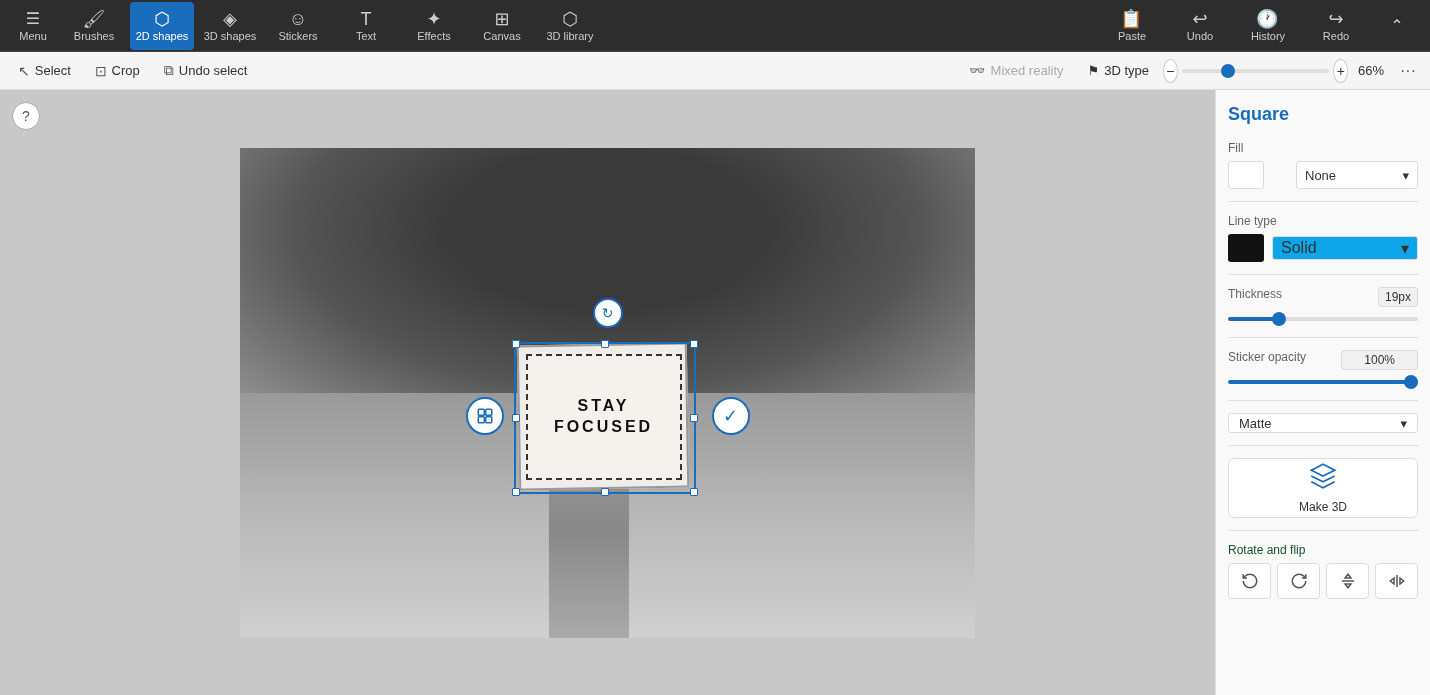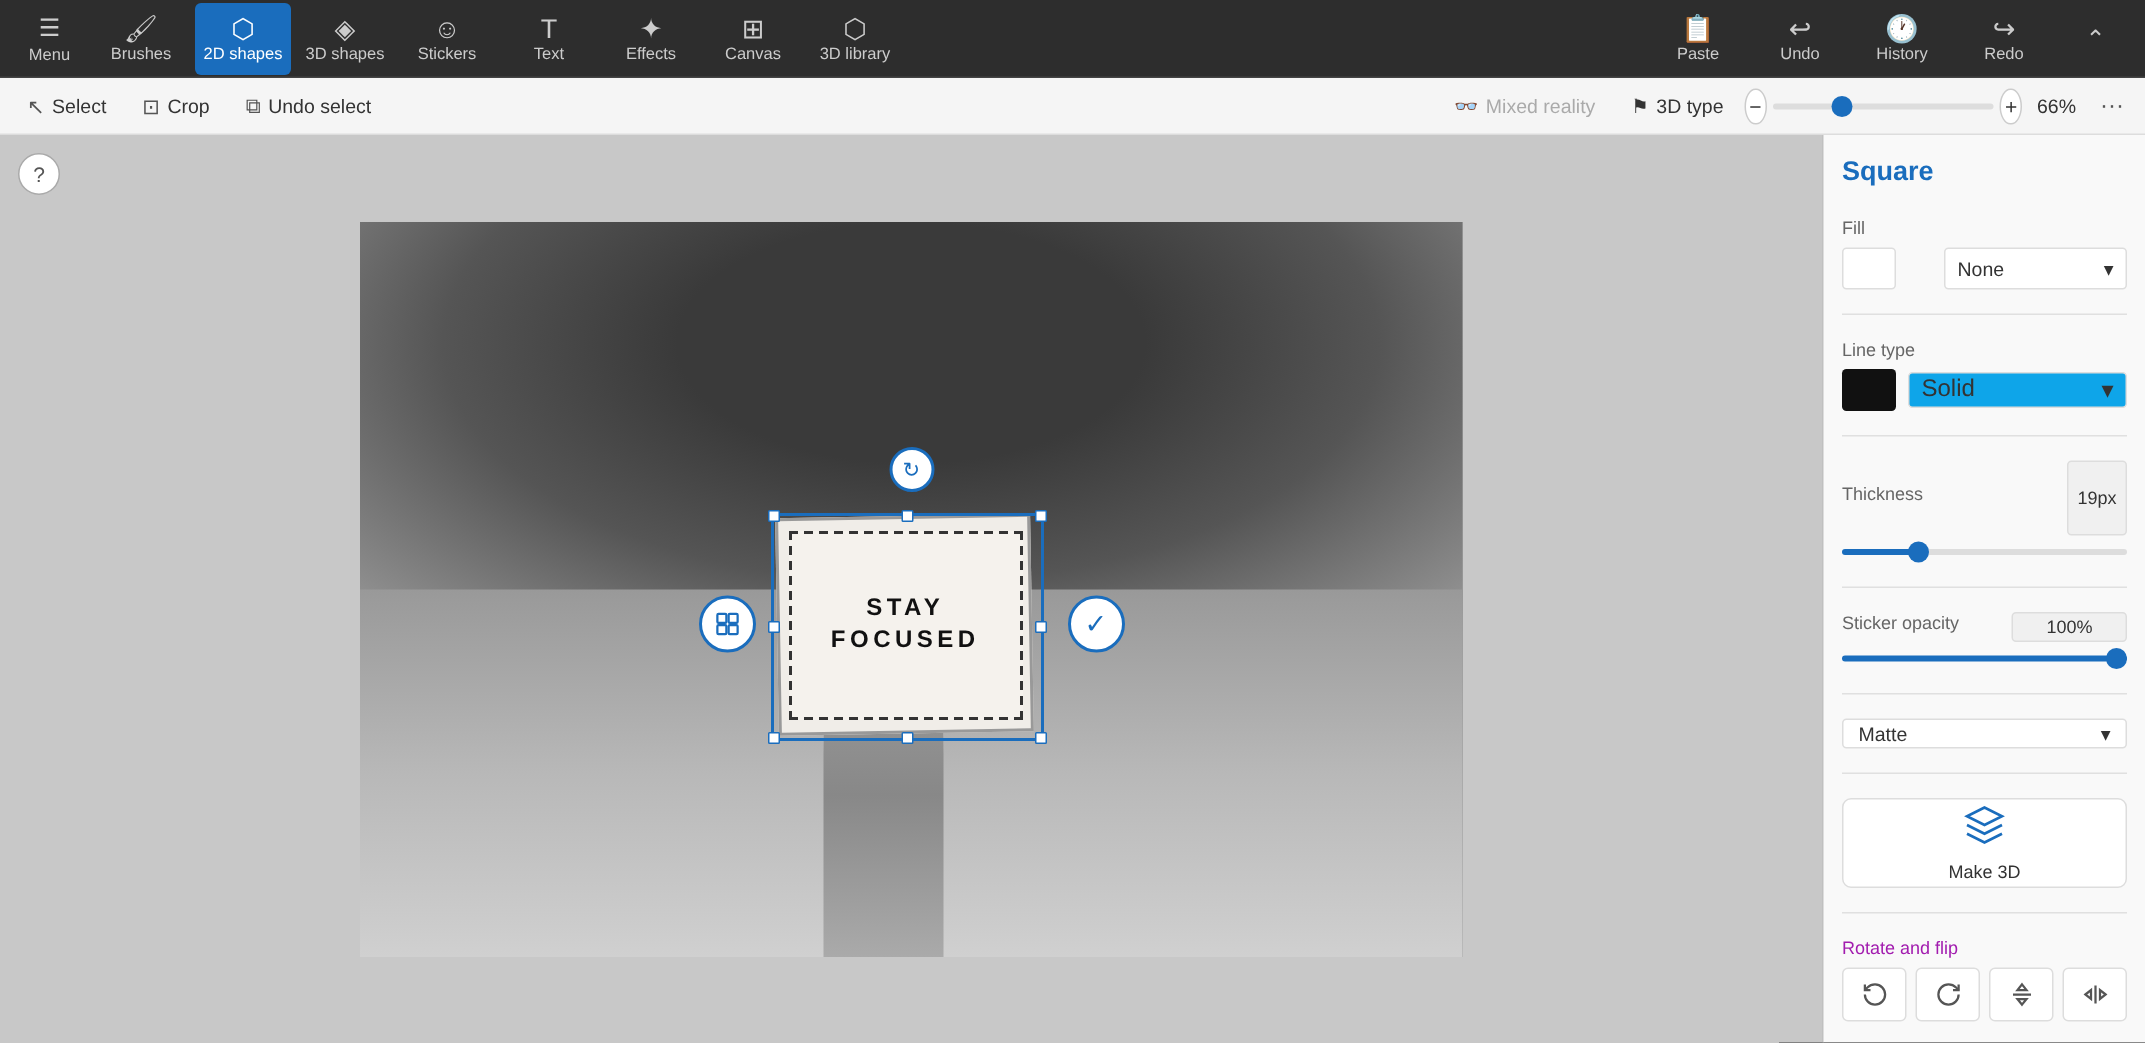--- a/index.html
+++ b/index.html
@@ -346,21 +346,20 @@
     
     .right-panel {
       width: 215px;
       background: #f9f9f9;
       border-left: 1px solid #ddd;
       padding: 14px 12px;
       overflow-y: auto;
       display: flex;
       flex-direction: column;
       gap: 12px;
-      justify-content: space-between;
     }
 
     .panel-title {
       font-size: 18px;
       font-weight: 600;
       color: #1a6dbd;
       margin-bottom: 4px;
     }
 
     .panel-section-label {
@@ -439,21 +438,21 @@
       align-items: center;
       justify-content: space-between;
     }
 
     .thickness-value {
       font-size: 12px;
       color: #333;
       background: #f0f0f0;
       border: 1px solid #ddd;
       border-radius: 3px;
-      padding: 17px 6px;
+      padding: 2px 6px;
     }
 
     input[type=range] {
       -webkit-appearance: none;
       width: 100%;
       height: 4px;
       background: #ddd;
       border-radius: 2px;
       outline: none;
       cursor: pointer;
@@ -521,21 +520,21 @@
     }
 
     .rotate-flip-section {
       display: flex;
       flex-direction: column;
       gap: 6px;
     }
 
     .rotate-flip-label {
       font-size: 12px;
-      color: #a21caf;
+      color: #14532d;
     }
 
     .rotate-flip-btns {
       display: flex;
       gap: 6px;
     }
 
     .rotate-flip-btn {
       flex: 1;
       height: 36px;

